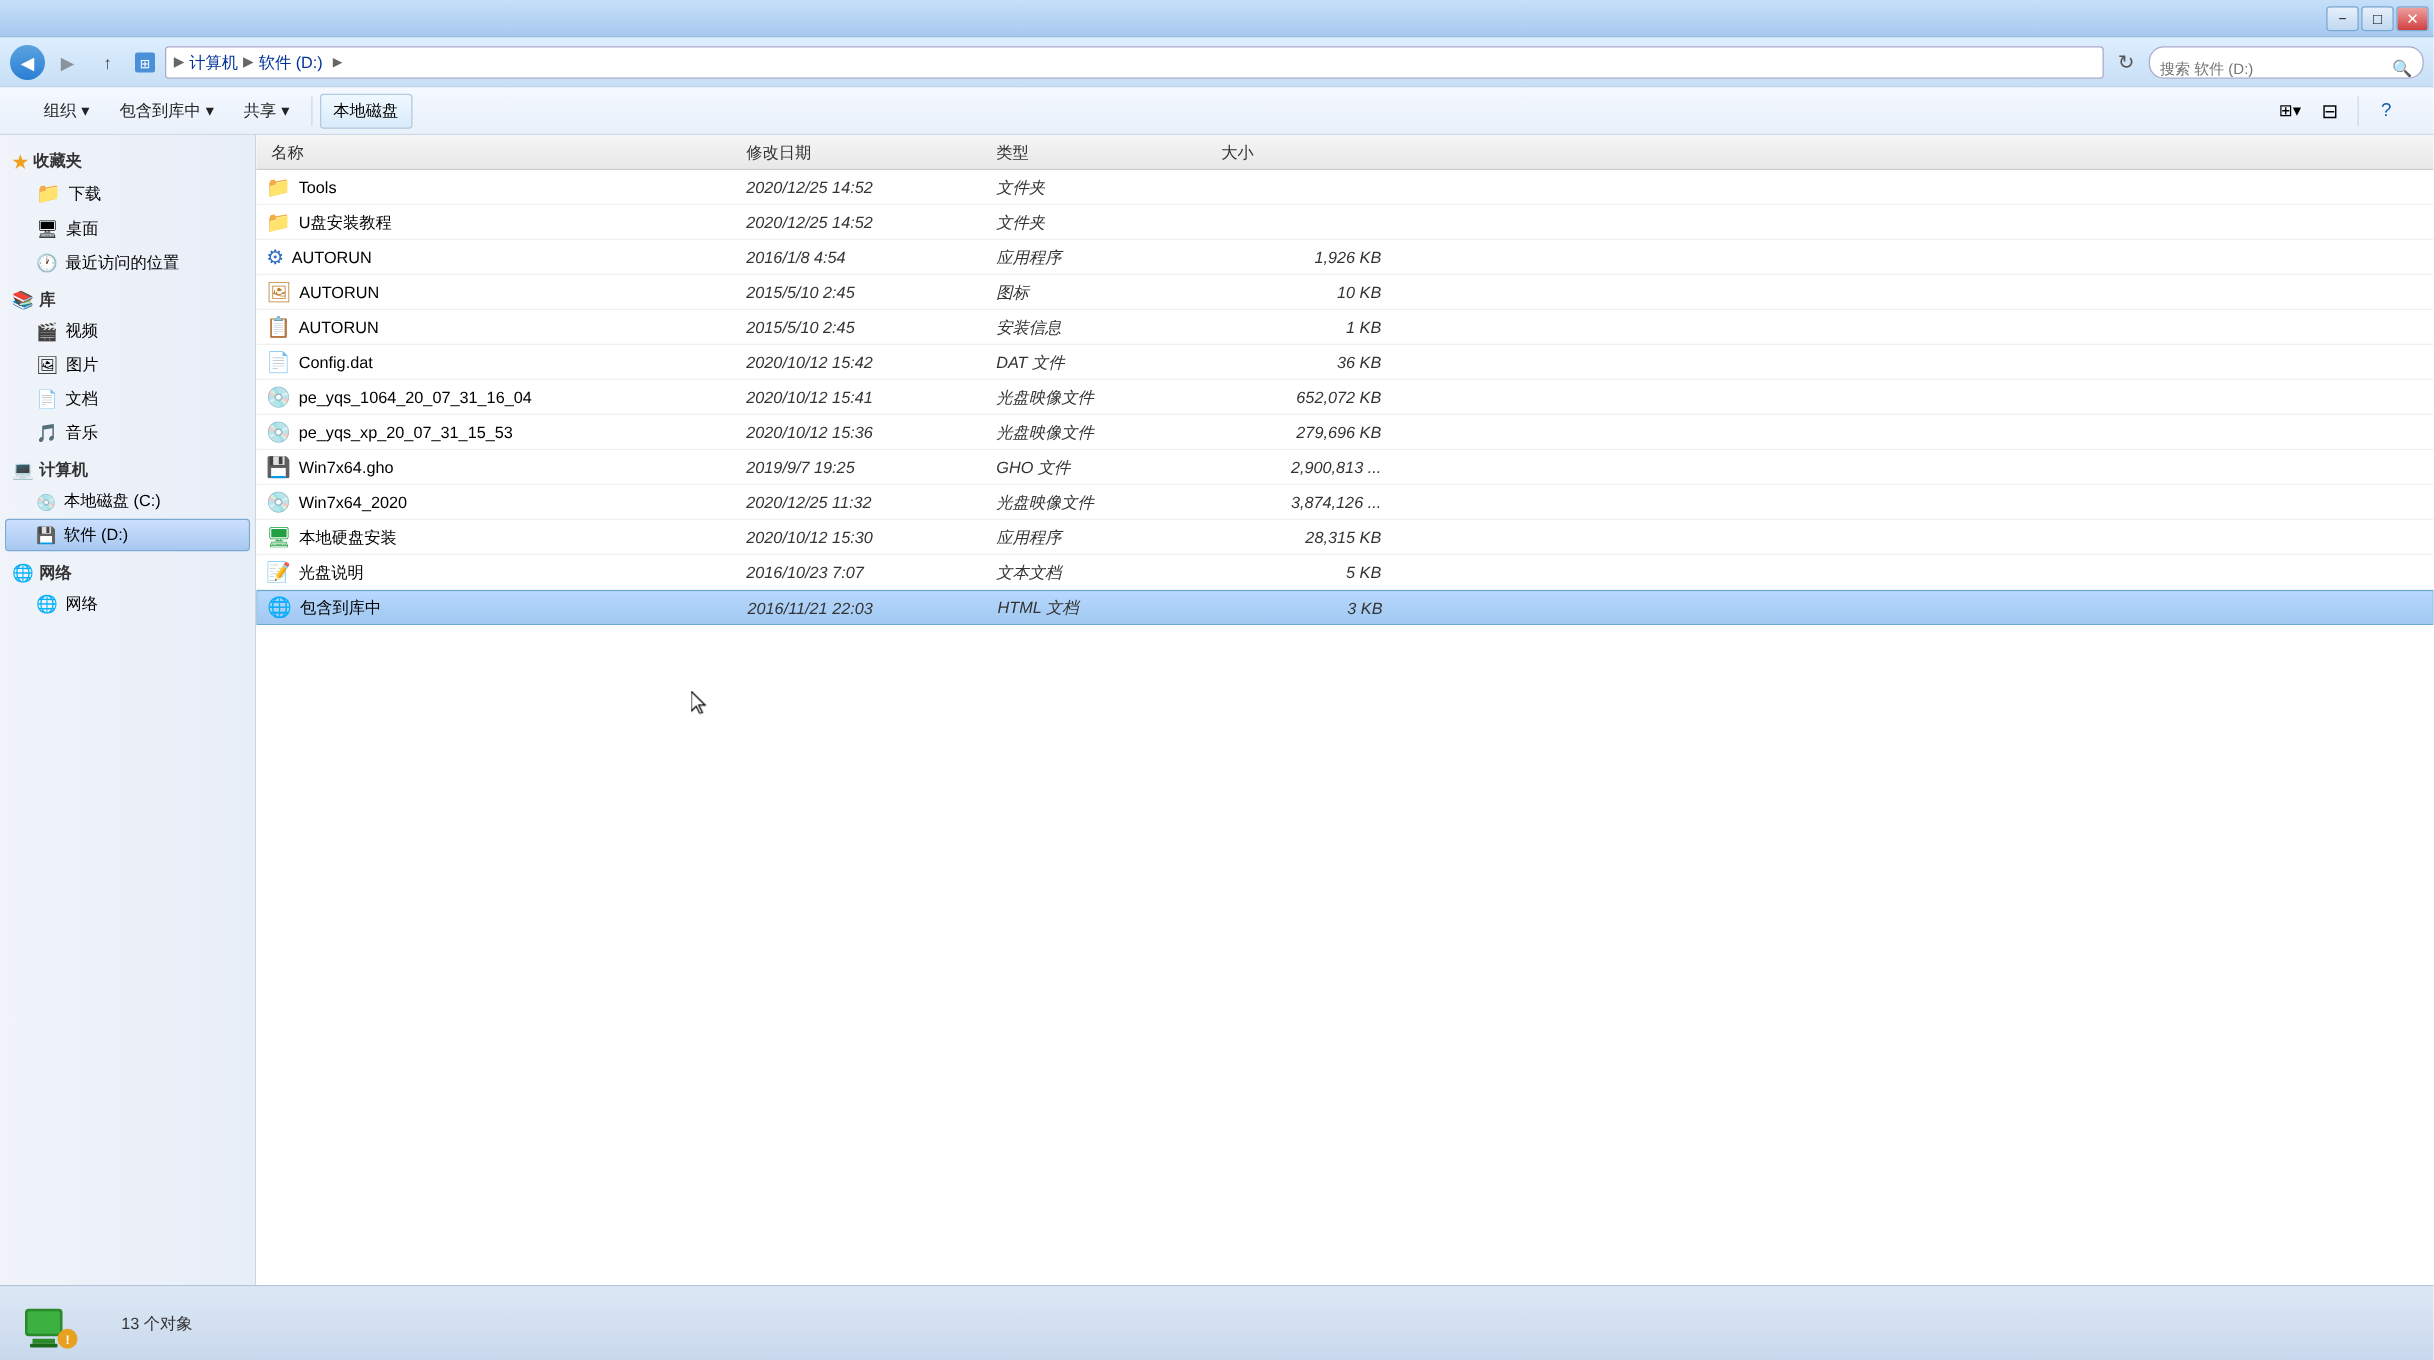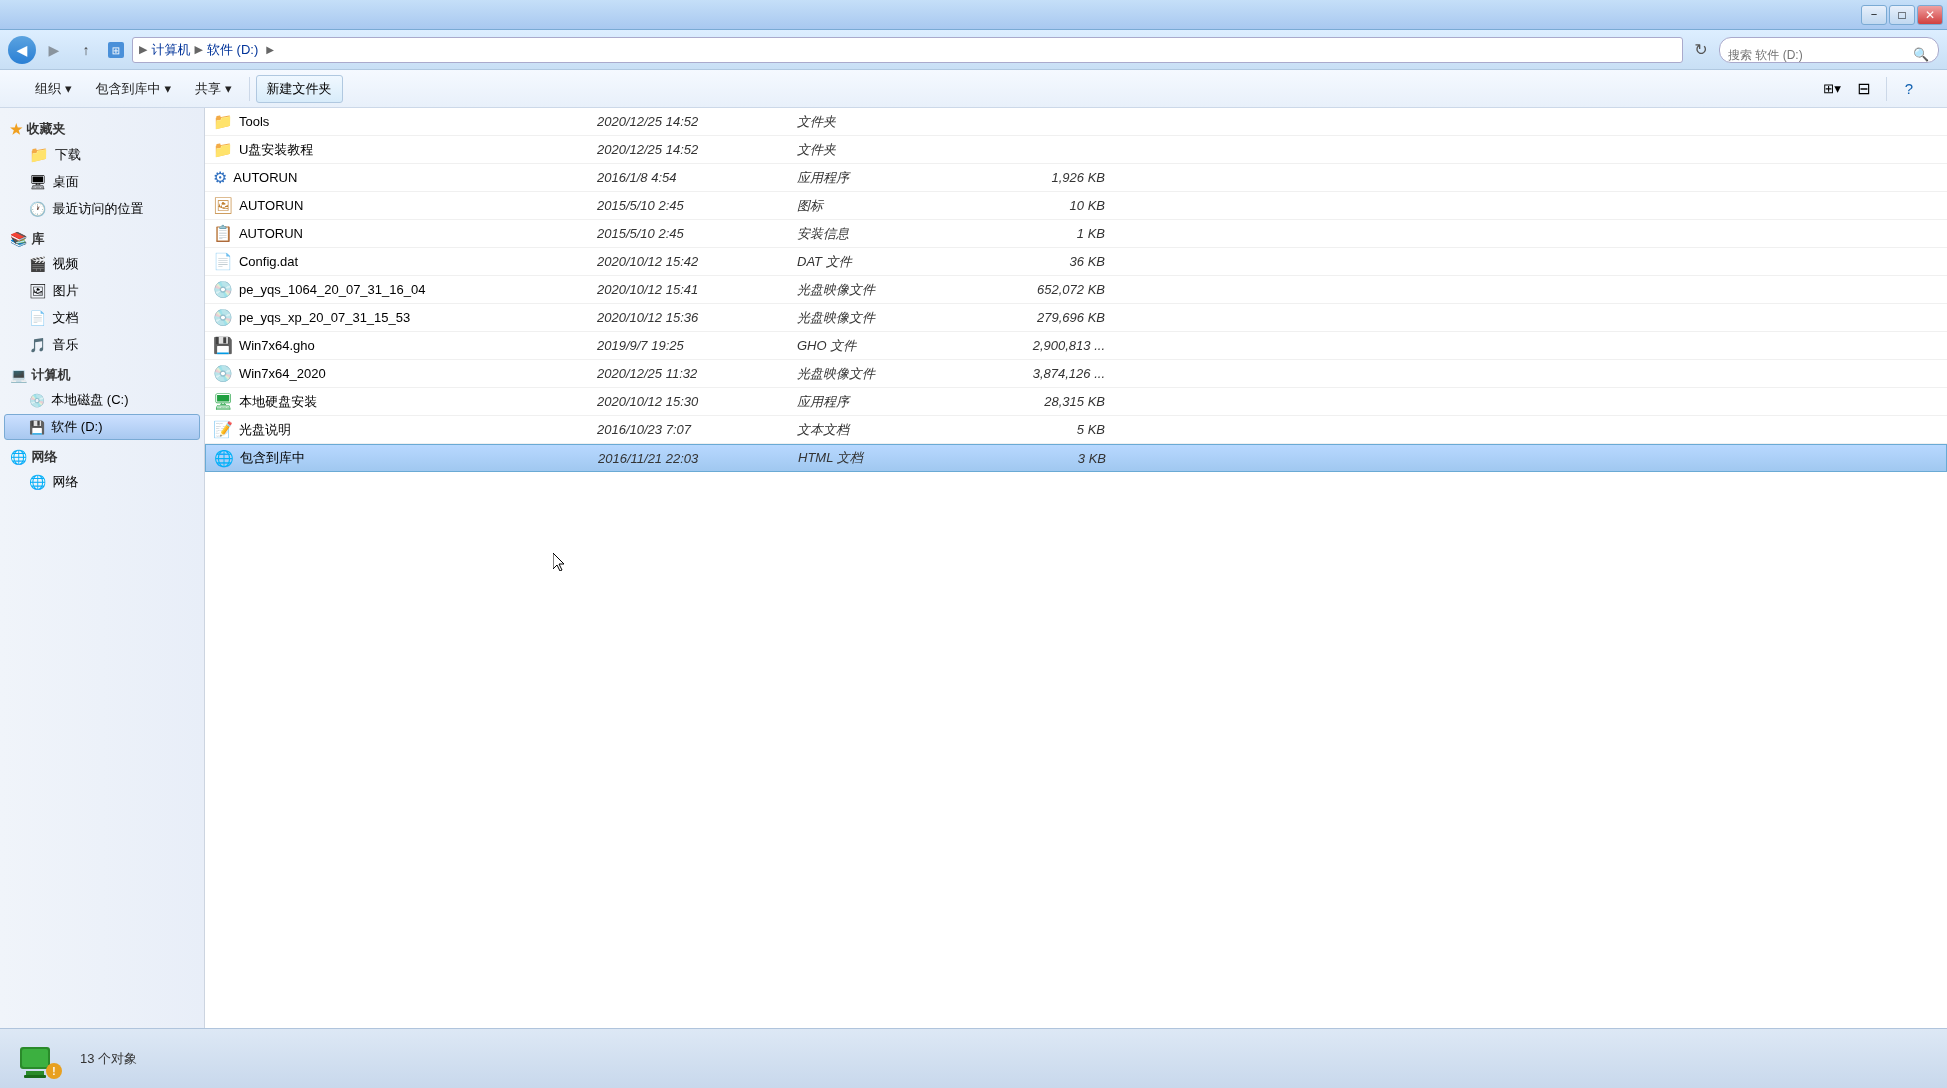--- a/index.html
+++ b/index.html
@@ -282,20 +282,21 @@
     .status-icon {
       width: 48px;
       height: 48px;
       display: flex;
       align-items: center;
       justify-content: center;
     }
     .status-text {
       font-size: 13px;
       color: #333;
+      margin-left: 17px;
     }
 
     
     .fi { font-size: 16px; }
     .fi-folder { color: #f0c030; }
     .fi-exe { color: #3070c0; }
     .fi-ico { color: #c08030; }
     .fi-inf { color: #808080; }
     .fi-dat { color: #606060; }
     .fi-iso { color: #d04040; }
@@ -358,21 +359,21 @@
   <button class="toolbar-btn">
     <span>包含到库中</span>
     <span>▾</span>
   </button>
   <button class="toolbar-btn">
     <span>共享</span>
     <span>▾</span>
   </button>
   <div class="toolbar-sep"></div>
   <button class="new-folder-btn">
-    <span>新建文件夹</span>
+    <span>本地磁盘</span>
   </button>
 
   <div class="toolbar-right">
     <button class="view-btn">
       <span>⊞</span>
         <span>▾</span>
     </button>
     <button class="view-btn">
       <span style="font-size:16px;">⊟</span>
     </button>
@@ -451,20 +452,26 @@
       </div>
       <div class="sidebar-item">
         <span style="font-size:14px;">🌐</span>
         <span>网络</span>
       </div>
     </div>
   </div>
 
   <div class="file-list-wrapper">
 
+    <div class="file-list-header">
+      <div class="col-hdr">名称</div>
+      <div class="col-hdr">修改日期</div>
+      <div class="col-hdr">类型</div>
+      <div class="col-hdr">大小</div>
+    </div>
 
     <div id="file-rows-container">
         <div class="file-row">
     <div class="file-name-cell">
       <span class="fi fi-folder">📁</span>
       <span>Tools</span>
     </div>
     <div class="file-cell">2020/12/25 14:52</div>
     <div class="file-cell">文件夹</div>
     <div class="file-cell size"></div>

